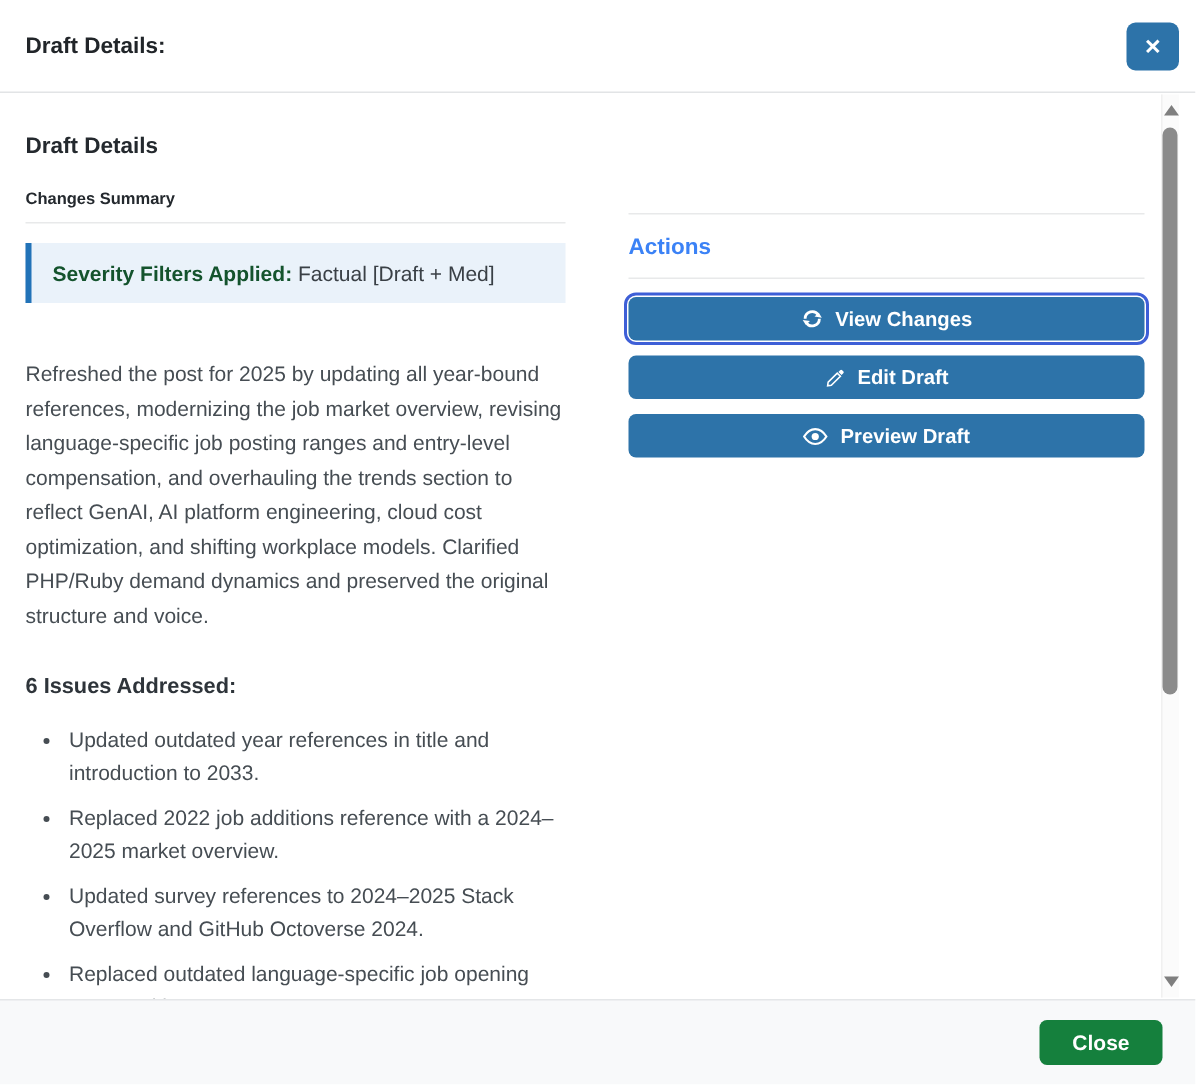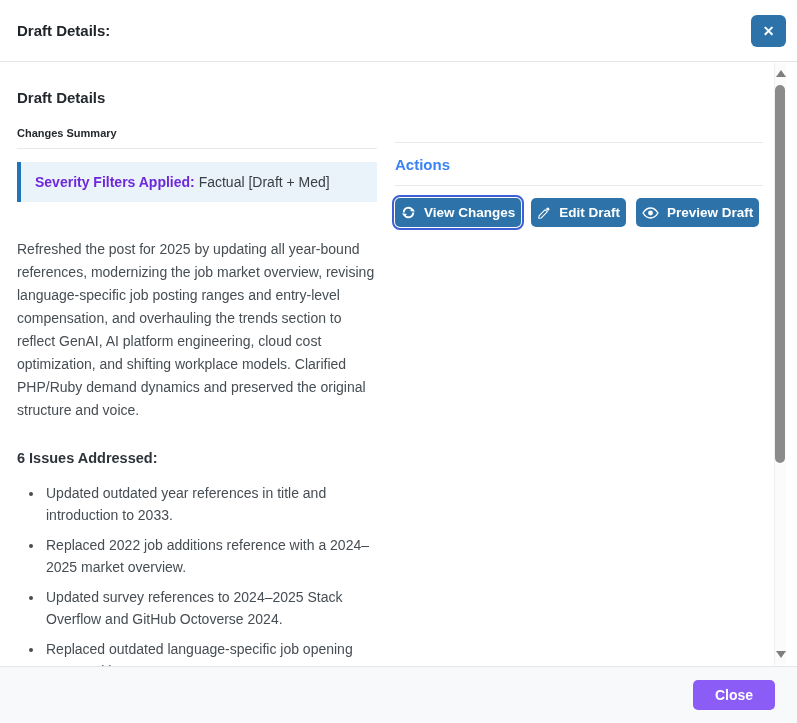--- a/index.html
+++ b/index.html
@@ -20,47 +20,47 @@
   .close-x {
     width:35px; height:32px; border:none; border-radius:6px;
     background:#2d73a9; color:#fff; font-size:14px; font-weight:700;
     display:flex; align-items:center; justify-content:center; cursor:pointer;
     font-family:"Liberation Sans", sans-serif;
   }
 
   
   .modal-body {
     flex:0 0 604px; box-sizing:border-box; overflow:hidden;
-    display:flex; gap:18px; padding:16px 34px 0 17px; background:#fff;
+    display:flex; gap:42px; padding:16px 34px 0 17px; background:#fff;
   }
   .col-left { flex:0 0 360px; width:360px; }
   .col-right { flex:1; min-width:0; }
 
   .section-title { margin:11px 0 0; font-size:15px; font-weight:700; color:#24292e; }
   .changes-title { margin:21px 0 0; font-size:11px; font-weight:700; color:#24292e; }
   .rule { border:none; border-top:1px solid #e8e9ea; margin:0; }
   .left-rule { margin-top:9px; }
 
   .callout {
     margin-top:13px; background:#eaf2fa; border-left:4px solid #2273b8;
     padding:11px 14px; font-size:14px; color:#3a4046; line-height:18px;
   }
-  .callout strong { color:#6d28d9; }
+  .callout strong { color:#14532d; }
 
   .summary { margin:36px 0 0; font-size:14px; line-height:23px; color:#464d53; }
 
   .issues-heading { margin:28px 0 0; font-size:14.5px; font-weight:700; color:#2e343a; }
   .issues { margin:16px 0 0; padding:0 0 0 27px; list-style:disc; font-size:14px; line-height:22px; color:#464d53; }
   .issue { margin-bottom:8px; padding-left:2px; }
 
   
   .right-rule-top { margin-top:64px; }
   .actions-heading { margin:13px 0 0; font-size:15px; font-weight:700; color:#3b82f6; }
   .right-rule { margin-top:12px; }
-  .btn-stack { margin-top:12px; display:flex; flex-direction:row; gap:10px; }
+  .btn-stack { margin-top:12px; display:flex; flex-direction:column; gap:10px; }
   .action-btn {
     height:29px; border:none; border-radius:5px; background:#2d73a9; color:#fff;
     font-size:13.5px; font-weight:600; display:flex; align-items:center; justify-content:center;
     gap:8px; cursor:pointer; font-family:"Liberation Sans", sans-serif;
   }
   .action-btn.focused { outline:2px solid #3e5fd7; outline-offset:1px; }
   .action-btn svg { display:block; }
 
   
   .scrollbar {
@@ -82,21 +82,21 @@
     border-left:5px solid transparent; border-right:5px solid transparent;
     border-top:7px solid #7f7f7f; cursor:pointer;
   }
 
   
   .modal-footer {
     flex:1 1 auto; box-sizing:border-box; border-top:1px solid #e4e6e8; background:#f8f9fa;
     display:flex; align-items:center; justify-content:flex-end; padding:0 22px;
   }
   .close-btn {
-    background:#8b5cf6; color:#fff; border:none; border-radius:5px;
+    background:#15803d; color:#fff; border:none; border-radius:5px;
     padding:7px 22px; font-size:14px; font-weight:600; cursor:pointer;
     font-family:"Liberation Sans", sans-serif;
   }
 </style>
 </head>
 <body>
 
 <div class="modal">
 
   <div class="modal-header">

